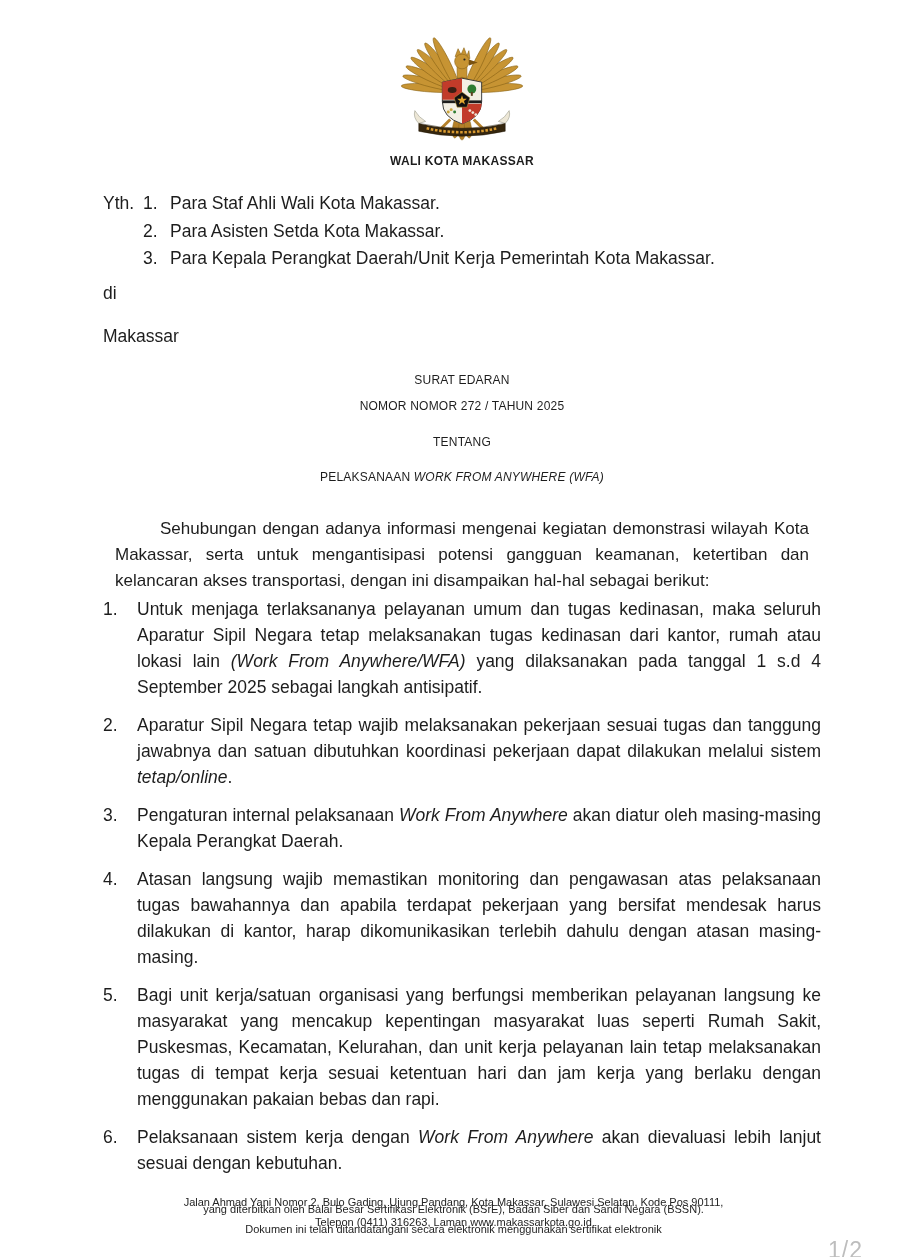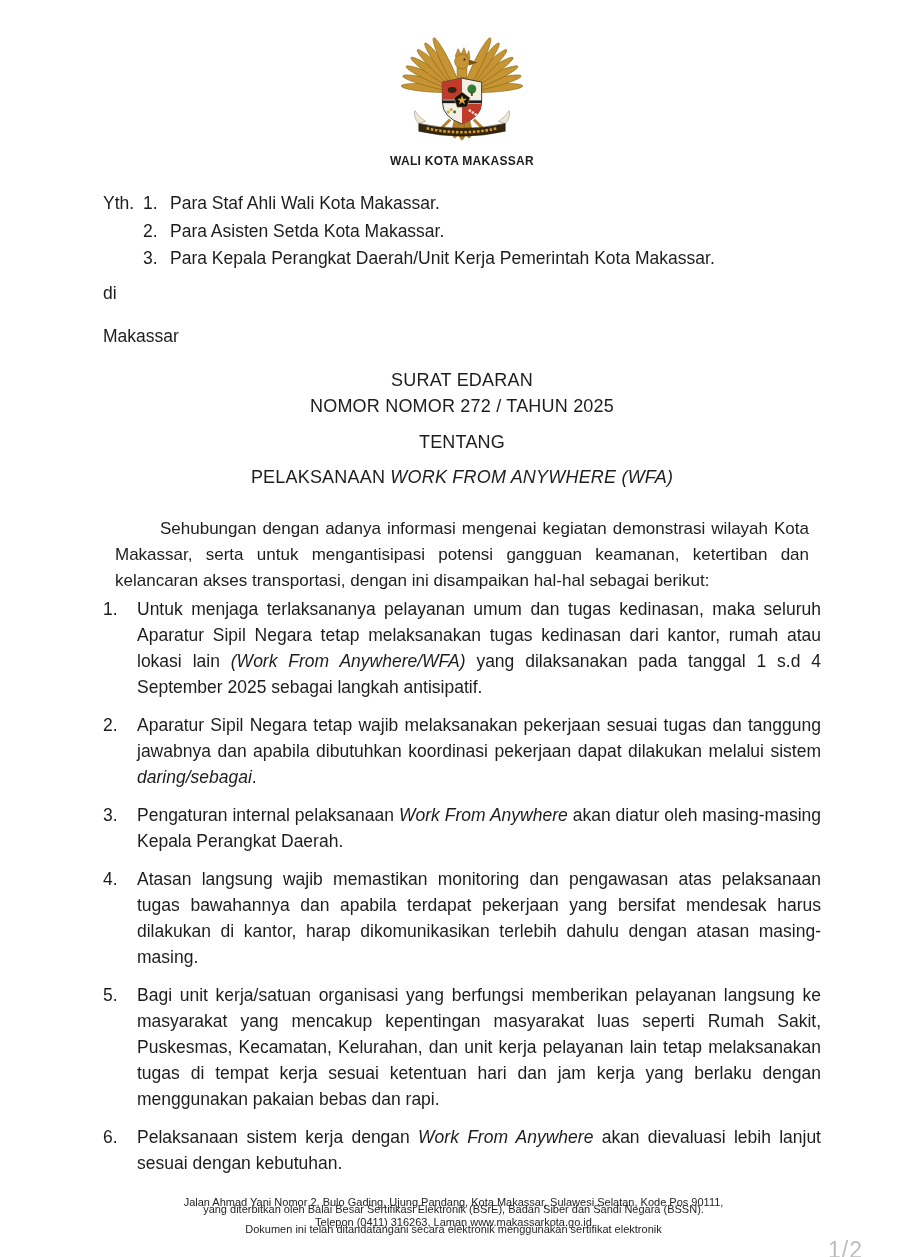--- a/index.html
+++ b/index.html
@@ -10,21 +10,21 @@
   .content{position:absolute;left:103px;top:0;width:718px;}
   .emblem{width:124px;margin:33px auto 0;}
   .emblem svg{display:block;}
   .authority{font-size:12px;font-weight:bold;text-align:center;margin:9px 0 0;letter-spacing:0.3px;}
   .recipients{margin-top:22px;font-size:17.5px;}
   .r-row{display:flex;line-height:27.5px;align-items:center;}
   .r-sal{width:40px;flex:none;}
   .r-num{width:27px;flex:none;}
   .di{margin-top:7px;line-height:27px;}
   .city{margin-top:16px;line-height:27px;}
-  .title-block{text-align:center;margin-top:17px;font-size:18px;line-height:26px;letter-spacing:0.2px;}
+  .title-block{text-align:center;margin-top:17px;font-size:12px;line-height:26px;letter-spacing:0.2px;}
   .tentang{margin-top:10px;}
   .subject{margin-top:9px;}
   .intro{font-size:17px;line-height:26px;text-align:justify;text-indent:45px;margin:26px 12px 2px;}
   .list-item{display:flex;margin-bottom:12px;}
   .i-num{width:34px;flex:none;font-size:17.5px;line-height:26px;}
   .i-text{flex:1;font-size:17.5px;line-height:26px;text-align:justify;}
   .footer-addr,.footer-esign{
     position:absolute;left:60px;right:60px;text-align:center;
     font-size:11px;line-height:20px;color:#242424;
   }
@@ -135,21 +135,21 @@
 
     <p class="intro">Sehubungan dengan adanya informasi mengenai kegiatan demonstrasi wilayah Kota Makassar, serta untuk mengantisipasi potensi gangguan keamanan, ketertiban dan kelancaran akses transportasi, dengan ini disampaikan hal-hal sebagai berikut:</p>
 
     <div class="list" id="directive-list">
         <div class="list-item">
           <span class="i-num">1.</span>
           <div class="i-text"><span>Untuk menjaga terlaksananya pelayanan umum dan tugas kedinasan, maka seluruh Aparatur Sipil Negara tetap melaksanakan tugas kedinasan dari kantor, rumah atau lokasi lain </span><i>(Work From Anywhere/WFA)</i><span> yang dilaksanakan pada tanggal 1 s.d 4 September 2025 sebagai langkah antisipatif.</span></div>
         </div>
         <div class="list-item">
           <span class="i-num">2.</span>
-          <div class="i-text"><span>Aparatur Sipil Negara tetap wajib melaksanakan pekerjaan sesuai tugas dan tanggung jawabnya dan apabila dibutuhkan koordinasi pekerjaan dapat dilakukan melalui sistem </span><i>daring/sebagai</i><span>.</span></div>
+          <div class="i-text"><span>Aparatur Sipil Negara tetap wajib melaksanakan pekerjaan sesuai tugas dan tanggung jawabnya dan satuan dibutuhkan koordinasi pekerjaan dapat dilakukan melalui sistem </span><i>tetap/online</i><span>.</span></div>
         </div>
         <div class="list-item">
           <span class="i-num">3.</span>
           <div class="i-text"><span>Pengaturan internal pelaksanaan </span><i>Work From Anywhere</i><span> akan diatur oleh masing-masing Kepala Perangkat Daerah.</span></div>
         </div>
         <div class="list-item">
           <span class="i-num">4.</span>
           <div class="i-text"><span>Atasan langsung wajib memastikan monitoring dan pengawasan atas pelaksanaan tugas bawahannya dan apabila terdapat pekerjaan yang bersifat mendesak harus dilakukan di kantor, harap dikomunikasikan terlebih dahulu dengan atasan masing-masing.</span></div>
         </div>
         <div class="list-item">

